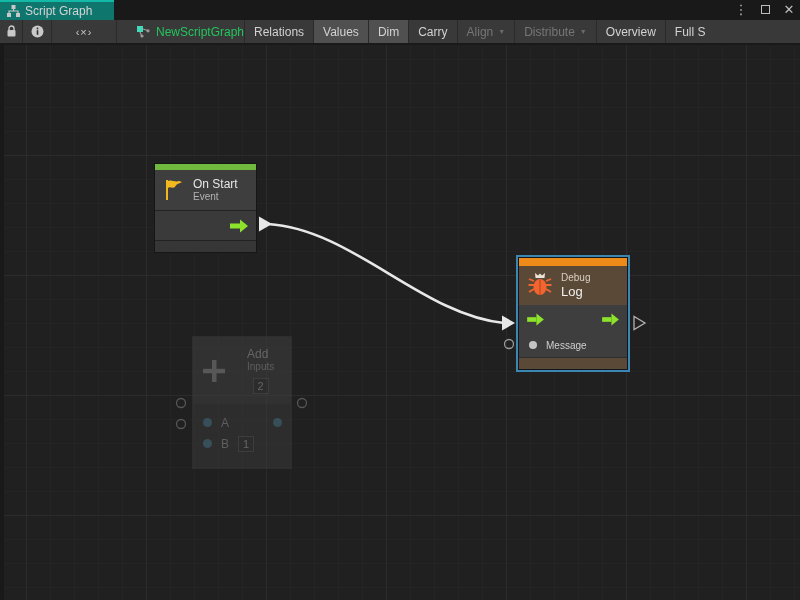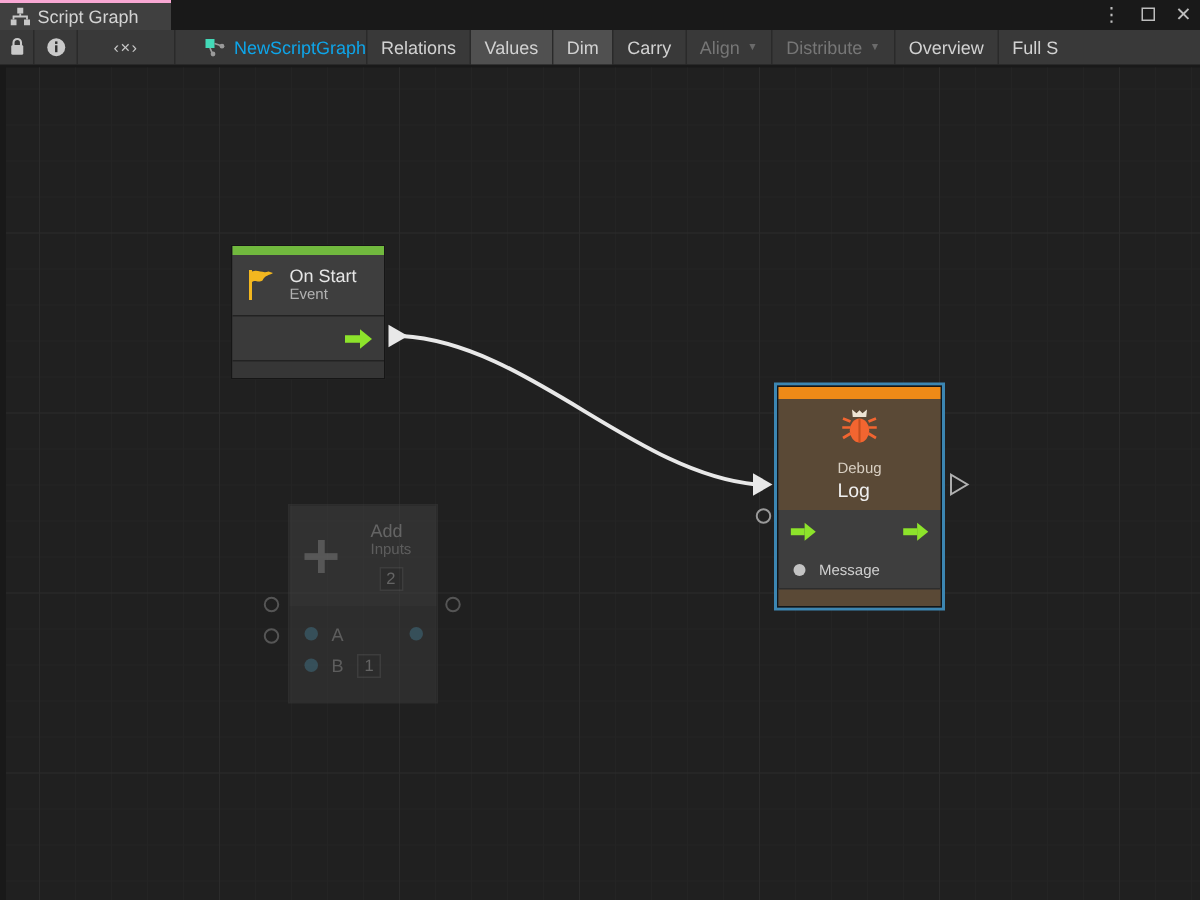--- a/index.html
+++ b/index.html
@@ -2,41 +2,41 @@
 <html><head>
 <meta charset="utf-8">
 <style>
   * { margin:0; padding:0; box-sizing:border-box; }
   html,body { width:800px; height:600px; background:#111; }
   body { font-family:"Liberation Sans", sans-serif; -webkit-font-smoothing:antialiased; }
   #window { position:relative; width:800px; height:600px; background:#191919; overflow:hidden; }
 
   
   #titlebar { position:absolute; left:0; top:0; width:800px; height:20px; background:#191919; }
-  #tab { position:absolute; left:0; top:0; width:114px; height:20px; background:#404040;
-         border-top:2px solid #f9a8d4; display:flex; align-items:center; gap:5px; padding-left:7px; }
+  #tab { position:absolute; left:0; top:0; width:114px; height:20px; background:#0f766e;
+         border-top:2px solid #14b8a6; display:flex; align-items:center; gap:5px; padding-left:7px; }
   #tab .tab-title { color:#d4d4d4; font-size:12px; white-space:nowrap; }
   #win-controls { position:absolute; right:4px; top:0; height:20px; display:flex; align-items:center; gap:10px; }
   #win-controls .wc { color:#bdbdbd; font-size:13px; line-height:20px; width:14px; text-align:center; cursor:default; }
   #maximize-box { display:inline-block; width:9px; height:9px; border:1.5px solid #bdbdbd; }
 
   
   #toolbar { position:absolute; left:0; top:20px; width:800px; height:24px; background:#393939;
              border-bottom:1px solid #1a1a1a; display:flex; align-items:stretch; overflow:hidden; }
   .tb-sep { width:1px; background:#2a2a2a; height:100%; flex:0 0 1px; }
   .tb-btn { display:flex; align-items:center; justify-content:center; color:#d2d2d2; font-size:12px;
             padding:0 9px; white-space:nowrap; }
   .tb-btn.active { background:#505050; }
   .tb-btn.disabled { color:#767676; }
   .tb-btn .dd { font-size:7px; margin-left:5px; color:#9a9a9a; }
   .tb-btn.disabled .dd { color:#6a6a6a; }
   #lock-btn { width:22px; padding:0; }
   #info-btn { width:28px; padding:0; }
   #code-btn { width:64px; padding:0; color:#c9c9c9; font-size:11px; letter-spacing:1px; }
-  #graphname-group { display:flex; align-items:center; gap:6px; margin-left:19px; color:#0ea5e9; font-size:12px; }
+  #graphname-group { display:flex; align-items:center; gap:6px; margin-left:19px; color:#22c55e; font-size:12px; }
   #zoom-group { display:flex; align-items:center; margin-left:22px; }
   #zoom-group .zoom-label { color:#c8c8c8; font-size:12px; margin-right:8px; }
   #zoom-track { position:relative; width:92px; height:2px; background:#5d5d5d; border-radius:1px; }
   #zoom-handle { position:absolute; right:-2px; top:-4px; width:10px; height:10px; border-radius:50%; background:#9a9a9a; }
   #zoom-value { color:#c8c8c8; font-size:11px; margin-left:8px; margin-right:6px; }
 
   
   #canvas { position:absolute; left:4px; top:45px; width:800px; height:555px; background:#202020;
     background-image:
       linear-gradient(to right, #2b2b2b 1px, transparent 1px),
@@ -57,21 +57,21 @@
   
   #node-onstart { left:150px; top:118px; width:103px; background:#3e3e3e; }
   #node-onstart .node-body { height:30px; background:#3a3a3a; border-top:1px solid #222;
       display:flex; align-items:center; justify-content:flex-end; padding-right:8px; }
   #node-onstart .node-footer { height:12px; background:#363636; border-top:1px solid #222; }
 
   
   #node-debug { left:514px; top:212px; width:110px; background:#3e3e3e;
                 box-shadow:0 0 0 2px #3c86b2; border-color:#10161a; }
   #node-debug .colorbar { background:#ee8a17; height:8px; }
-  #node-debug .node-header { background:#5a4936; padding:6px 8px;flex-direction:column; }
+  #node-debug .node-header { background:#5a4936; padding:6px 8px; }
   #node-debug .hdr-text .t1 { color:#d8cfc2; font-size:10px; line-height:12px; }
   #node-debug .hdr-text .t2 { color:#efefef; font-size:13px; line-height:15px; }
   #node-debug .row-flow { height:28px; display:flex; align-items:center; justify-content:space-between; padding:0 8px; }
   #node-debug .row-msg { height:24px; display:flex; align-items:center; gap:9px; padding:0 10px; }
   #node-debug .row-msg .port-dot { width:8px; height:8px; border-radius:50%; background:#c3c3c3; }
   #node-debug .row-msg .lbl { color:#cfcfcf; font-size:10px; }
   #node-debug .node-footer { height:12px; background:#5a4936; border-top:1px solid #2d2d2d; }
 
   
   #node-add { left:188px; top:291px; width:100px; opacity:0.5; border-color:#3a3a3a; }

